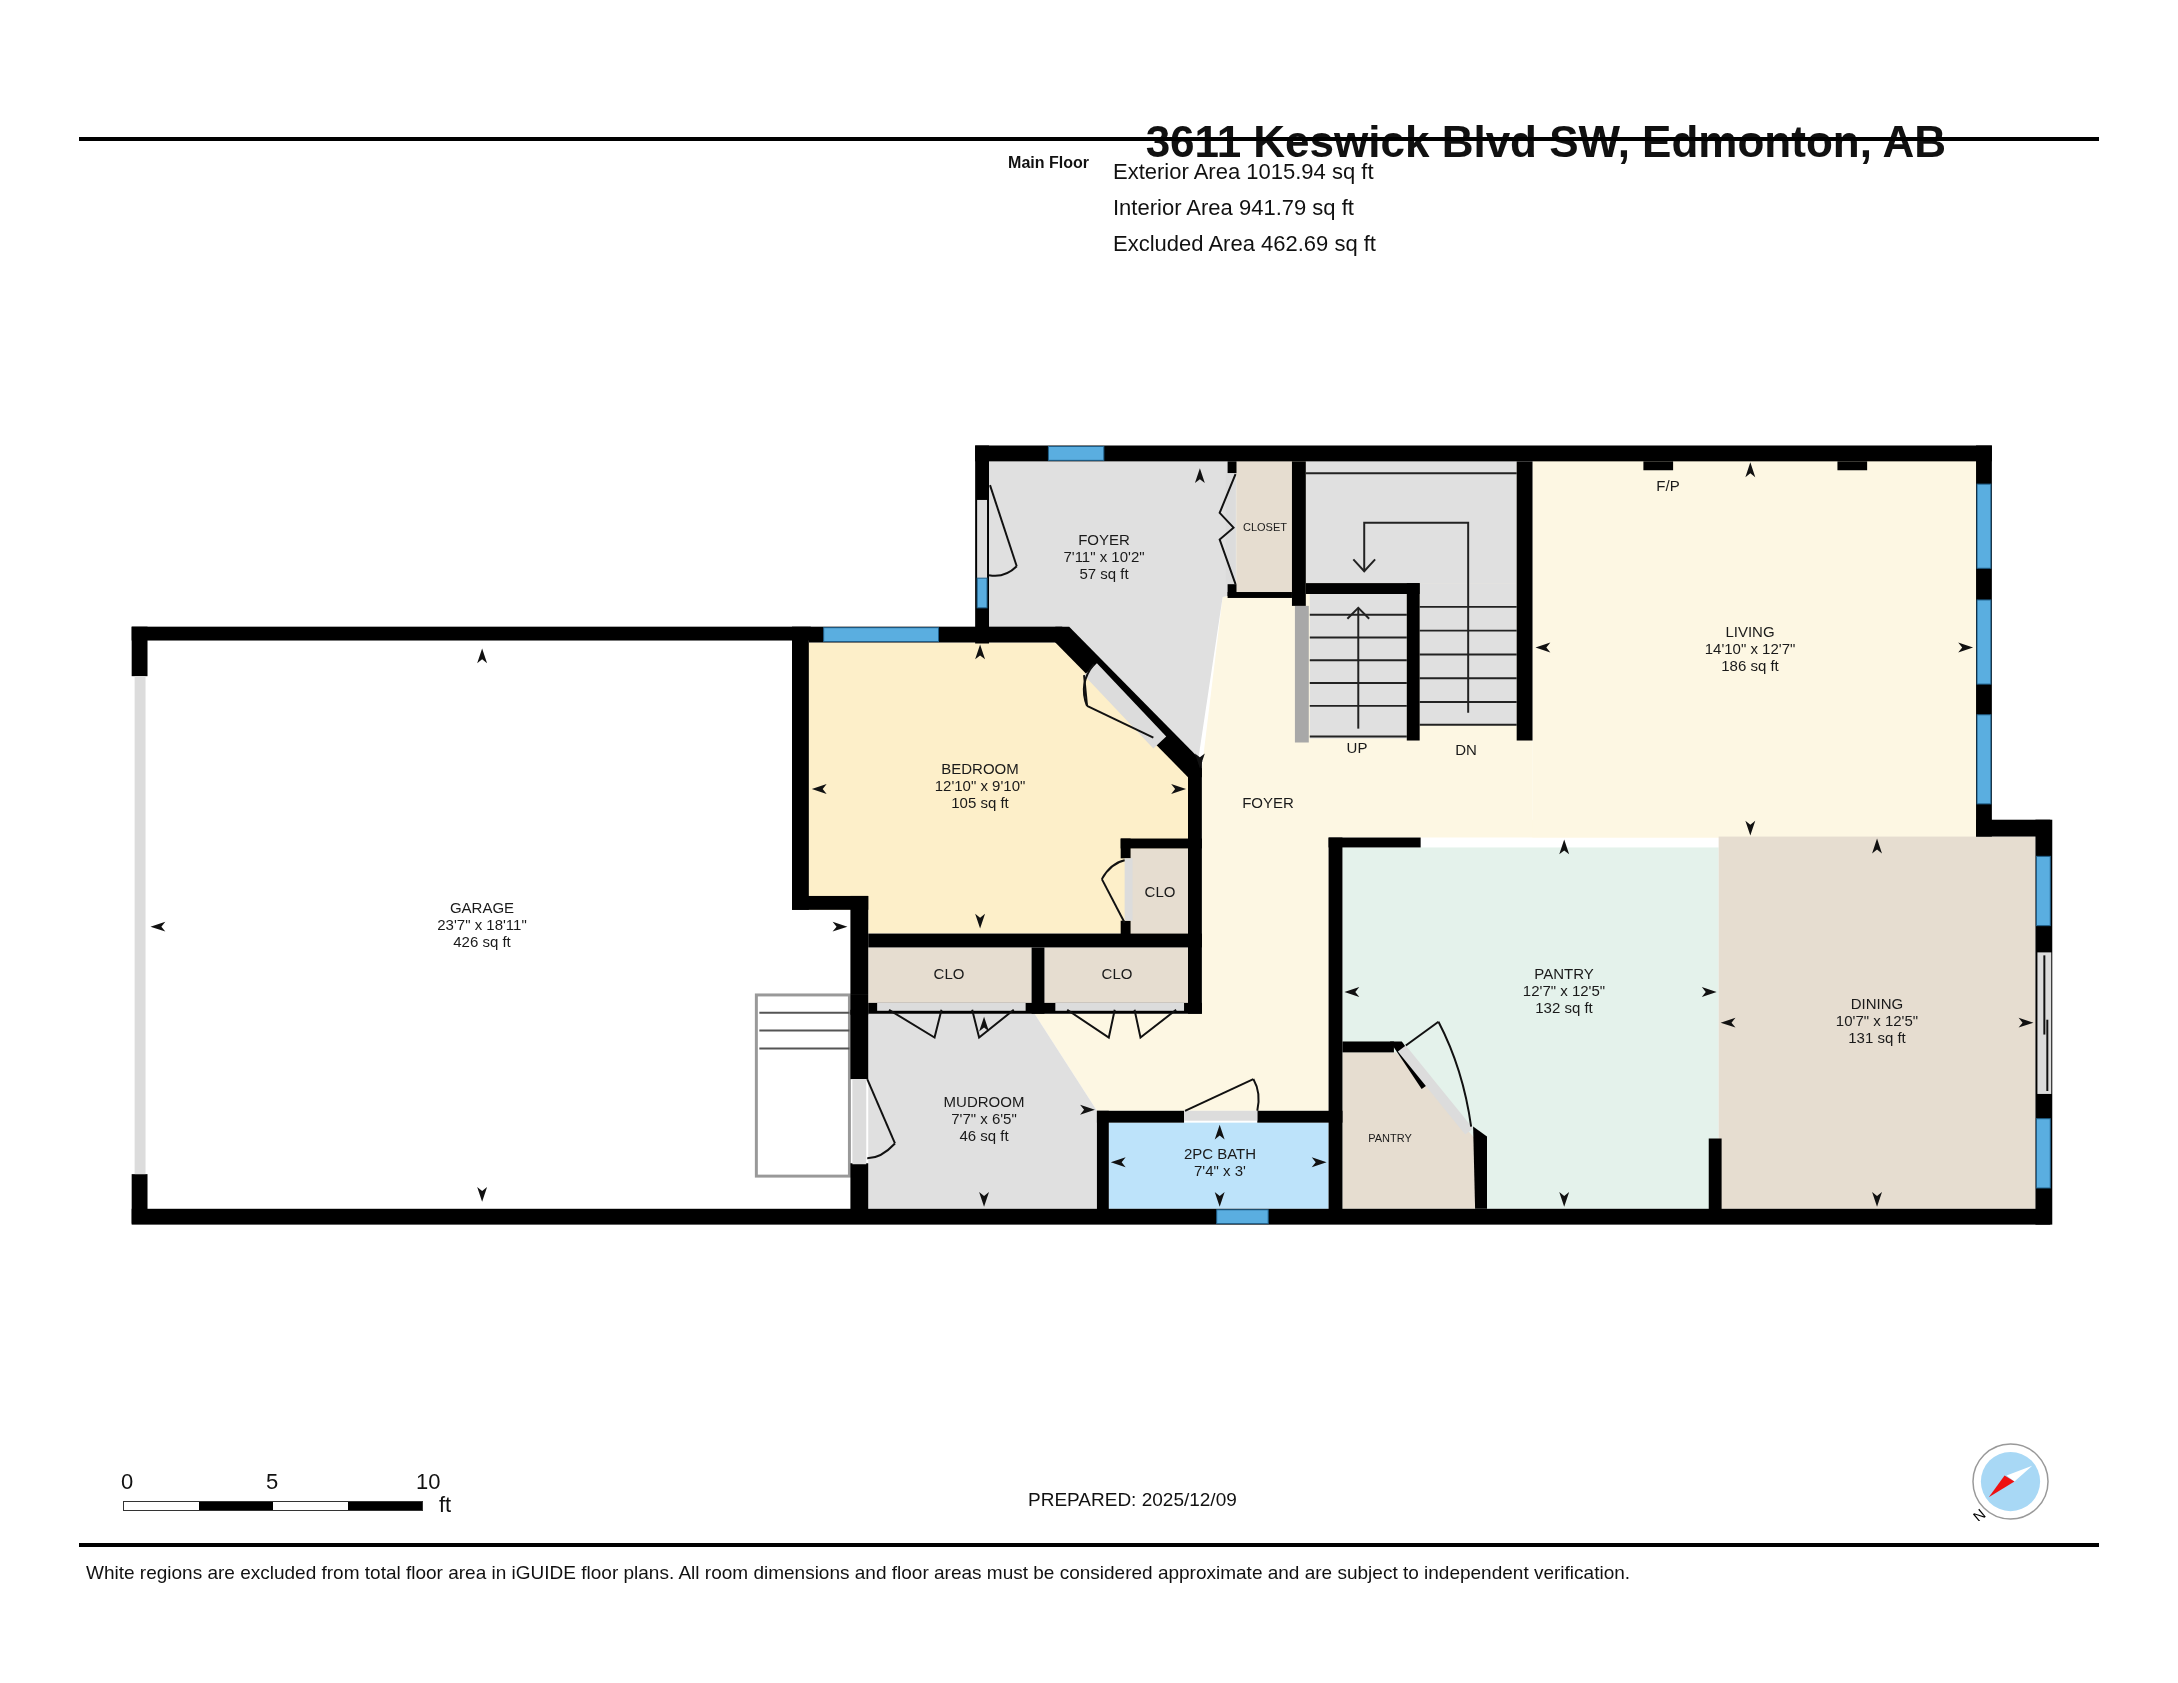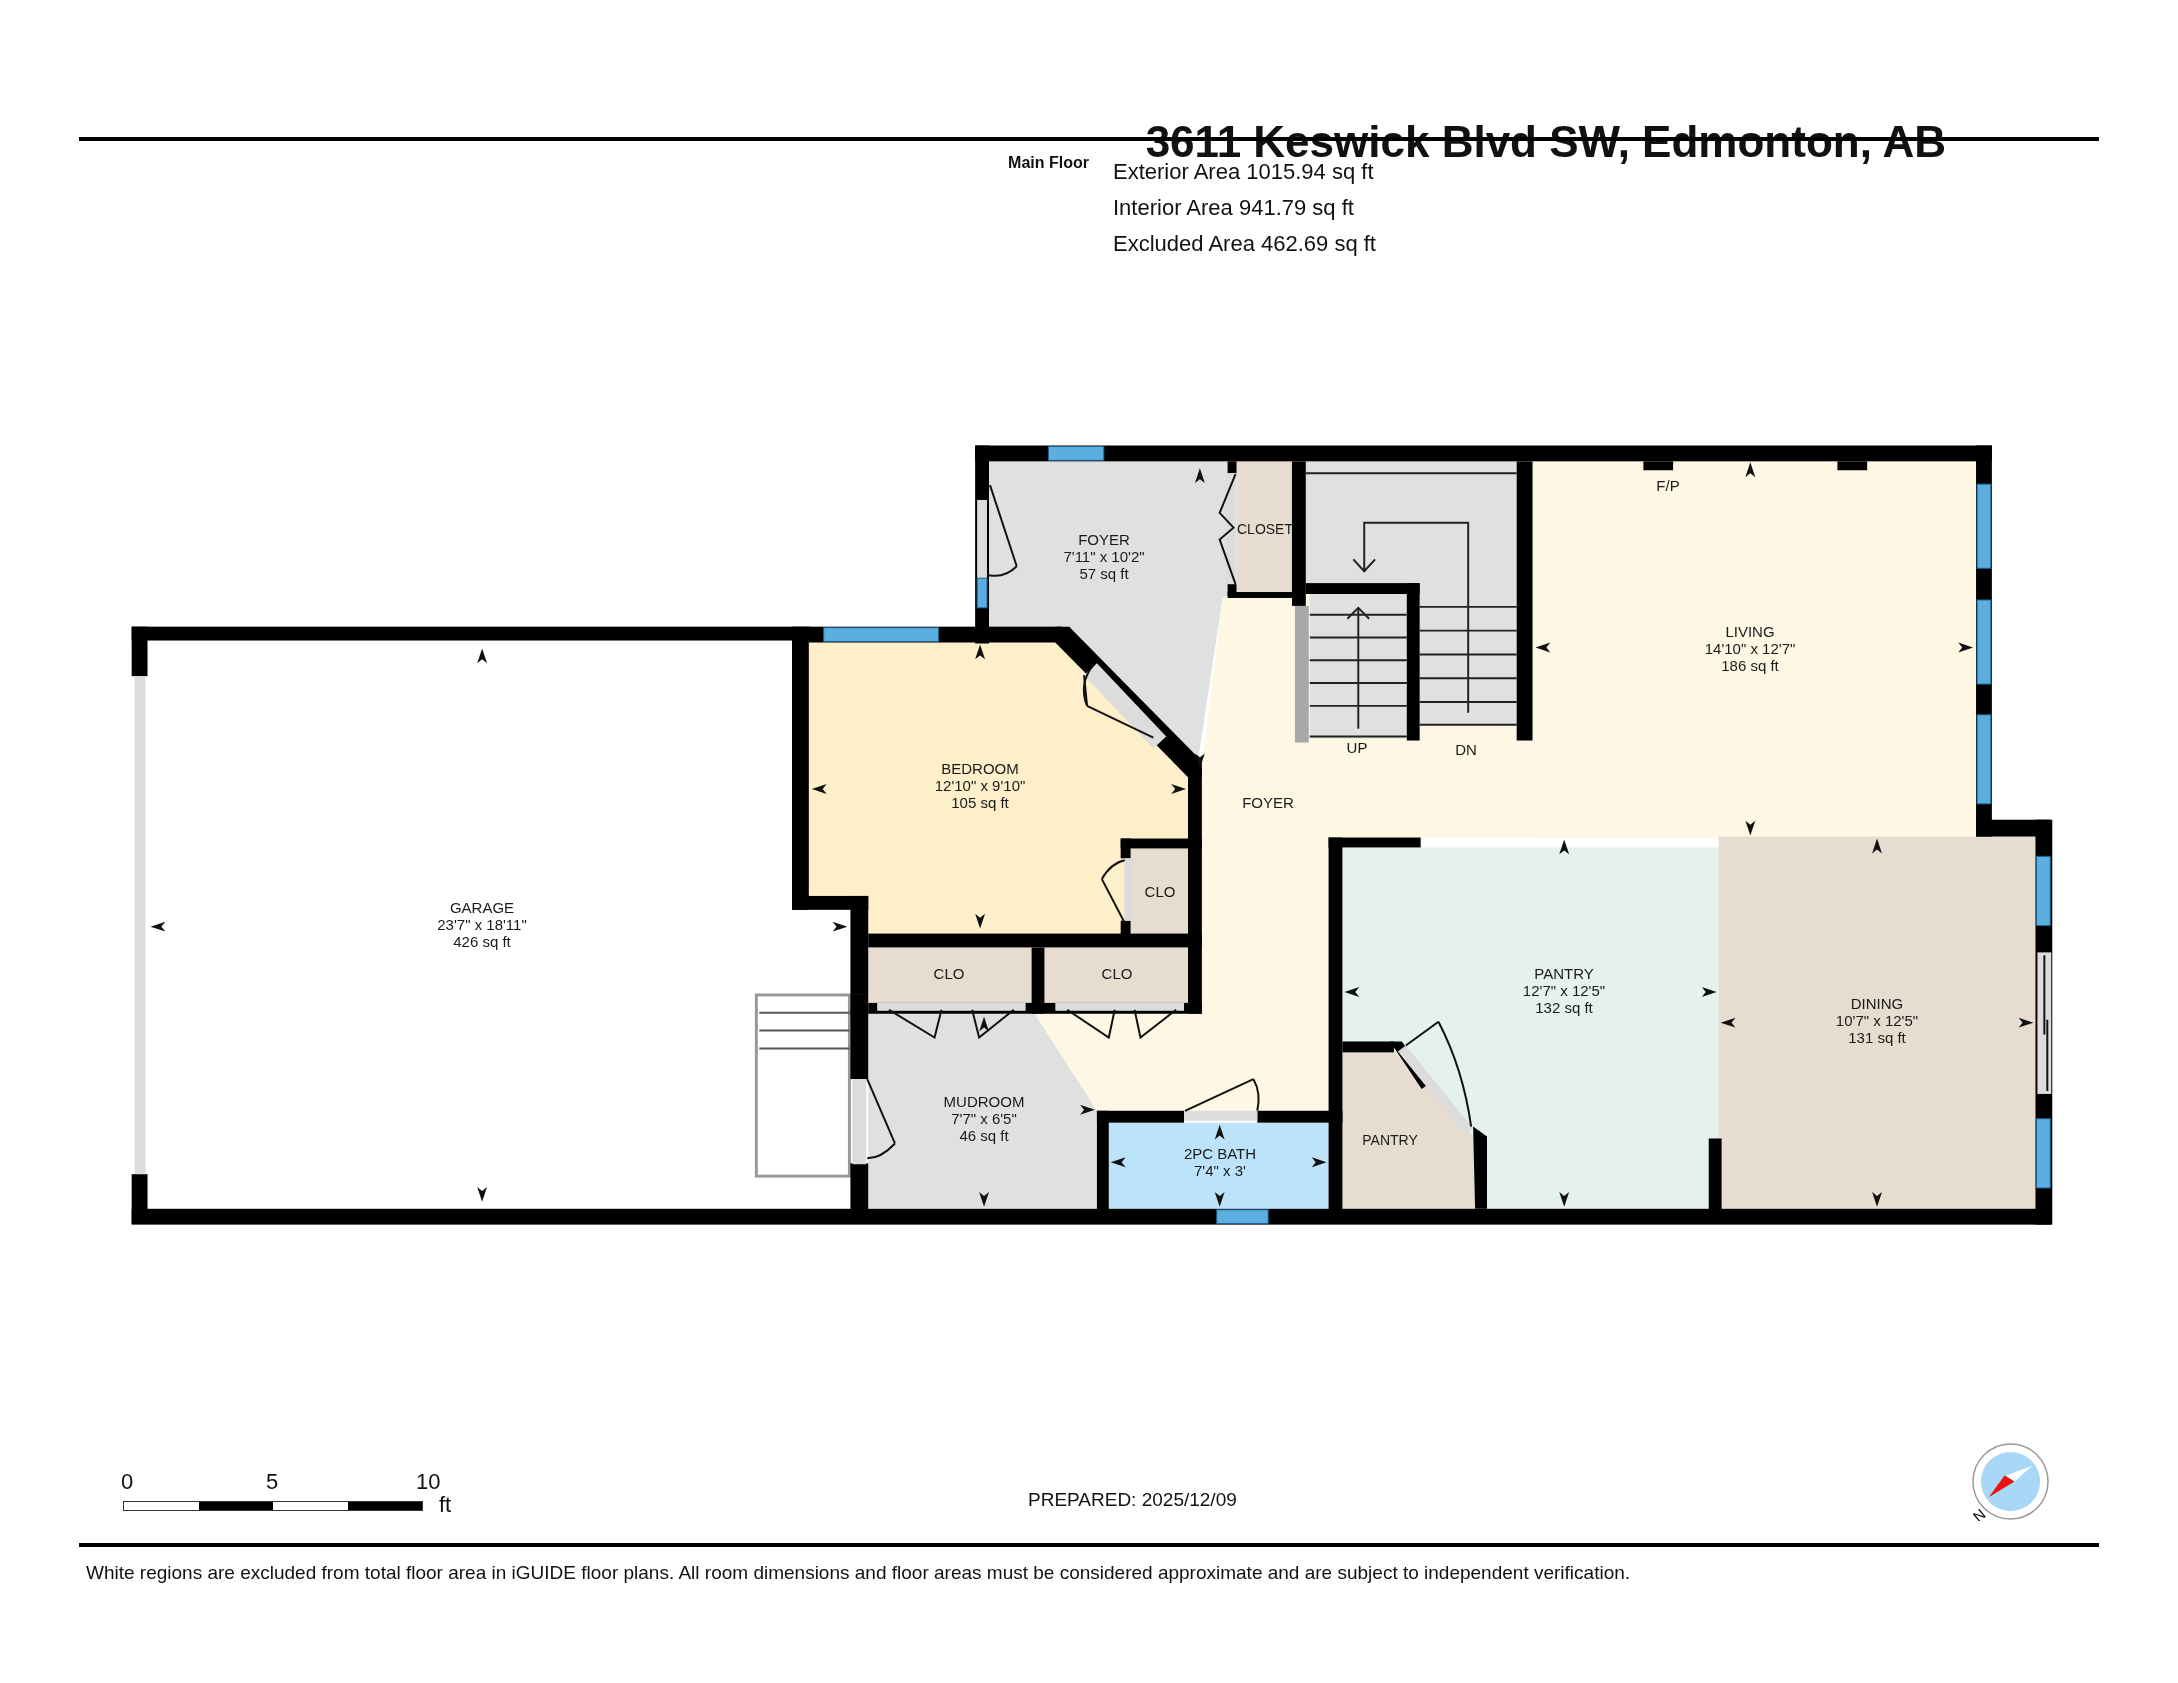--- a/index.html
+++ b/index.html
@@ -6,21 +6,21 @@
   body { width: 2178px; height: 1683px; position: relative; overflow: hidden; font-family: "Liberation Sans", sans-serif; color: #111; }
   .title { position: absolute; left: 0; top: 77px; width: 1946px; text-align: right; font-size: 44px; font-weight: bold; letter-spacing: 0px; margin-top: 40px; }
   .rule-top { position: absolute; left: 79px; top: 137px; width: 2020px; height: 4px; background: #000; }
   .rule-bottom { position: absolute; left: 79px; top: 1543px; width: 2020px; height: 4px; background: #000; }
   .area-floor { position: absolute; left: 975px; top: 0; width: 0; text-align: right; font-weight: bold; white-space: nowrap; }
   .area-floor span { position: absolute; right: 0; }
   .area-lines { position: absolute; left: 1113px; top: 154px; font-size: 22px; line-height: 36px; white-space: nowrap; }
   .plan { position: absolute; left: 0; top: 0; }
   .room-label { position: absolute; text-align: center; font-size: 15px; line-height: 17px; white-space: nowrap; transform: translateX(-50%); color: #1a1a1a; }
   .small-label { position: absolute; font-size: 15px; white-space: nowrap; transform: translateX(-50%); color: #1a1a1a; }
-  .tiny-label { position: absolute; font-size: 14px; white-space: nowrap; transform: translateX(-50%); color: #1a1a1a; }
+  .tiny-label { position: absolute; font-size: 11px; white-space: nowrap; transform: translateX(-50%); color: #1a1a1a; }
   .scale { position: absolute; left: 123px; top: 1501px; width: 300px; height: 10px; border: 1px solid #333; display: flex; box-sizing: border-box; }
   .scale div { flex: 1; }
   .scale .b { background: #000; }
   .scale .w { background: #fff; }
   .scale-lbl { position: absolute; font-size: 22px; }
   .prepared { position: absolute; left: 1028px; top: 1489px; font-size: 19px; text-align: right; }
   .footer { position: absolute; left: 86px; top: 1562px; font-size: 19px; color: #111; }
   .compass { position: absolute; left: 1971px; top: 1442px; width: 79px; height: 79px; }
 </style>
 </head>

